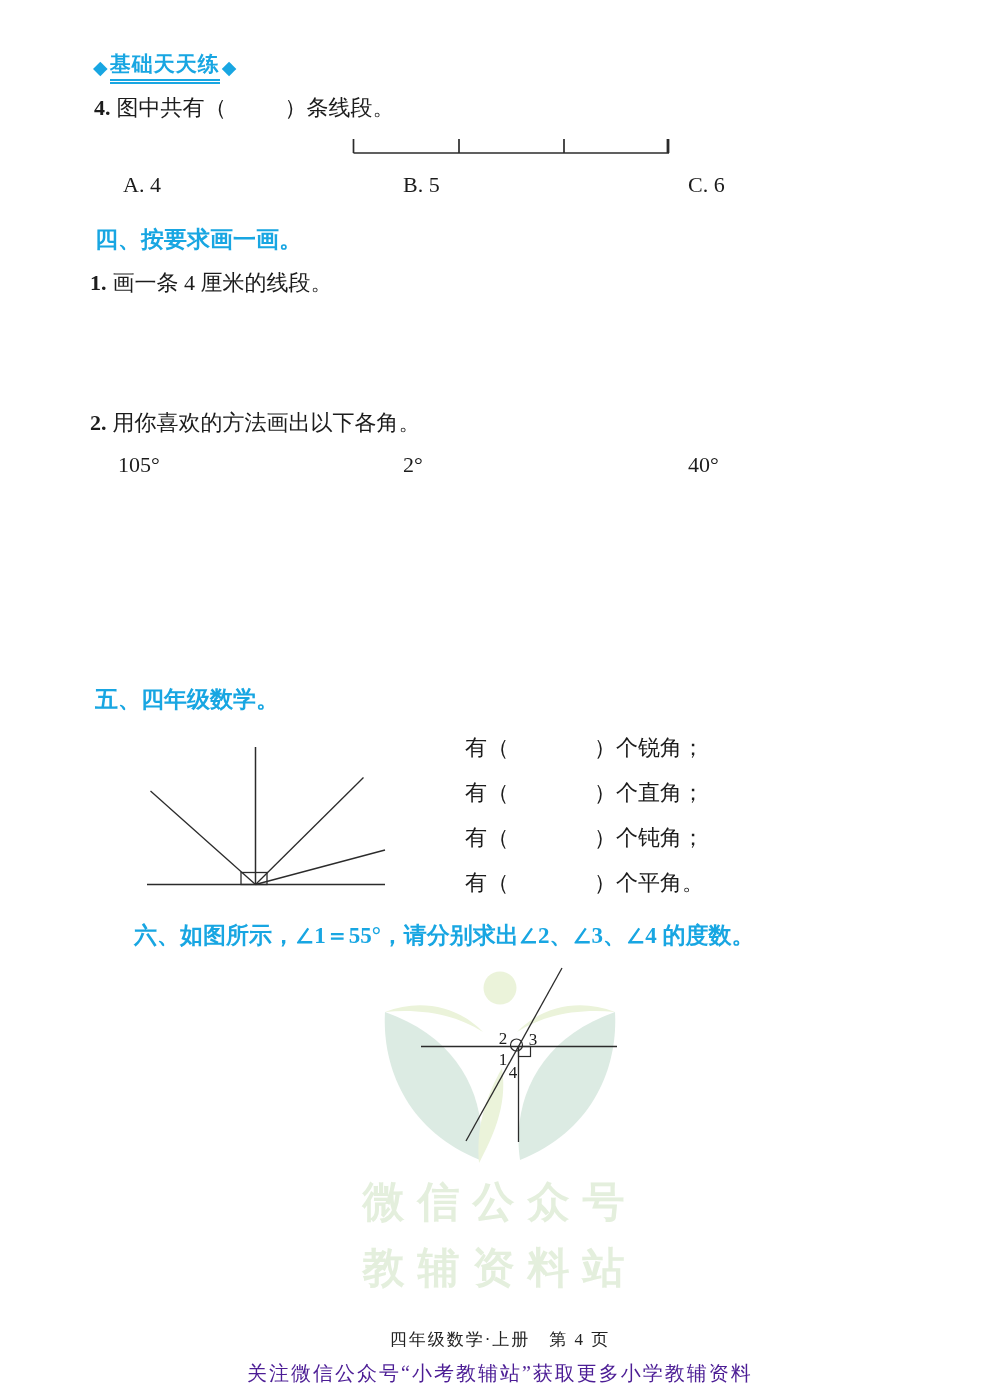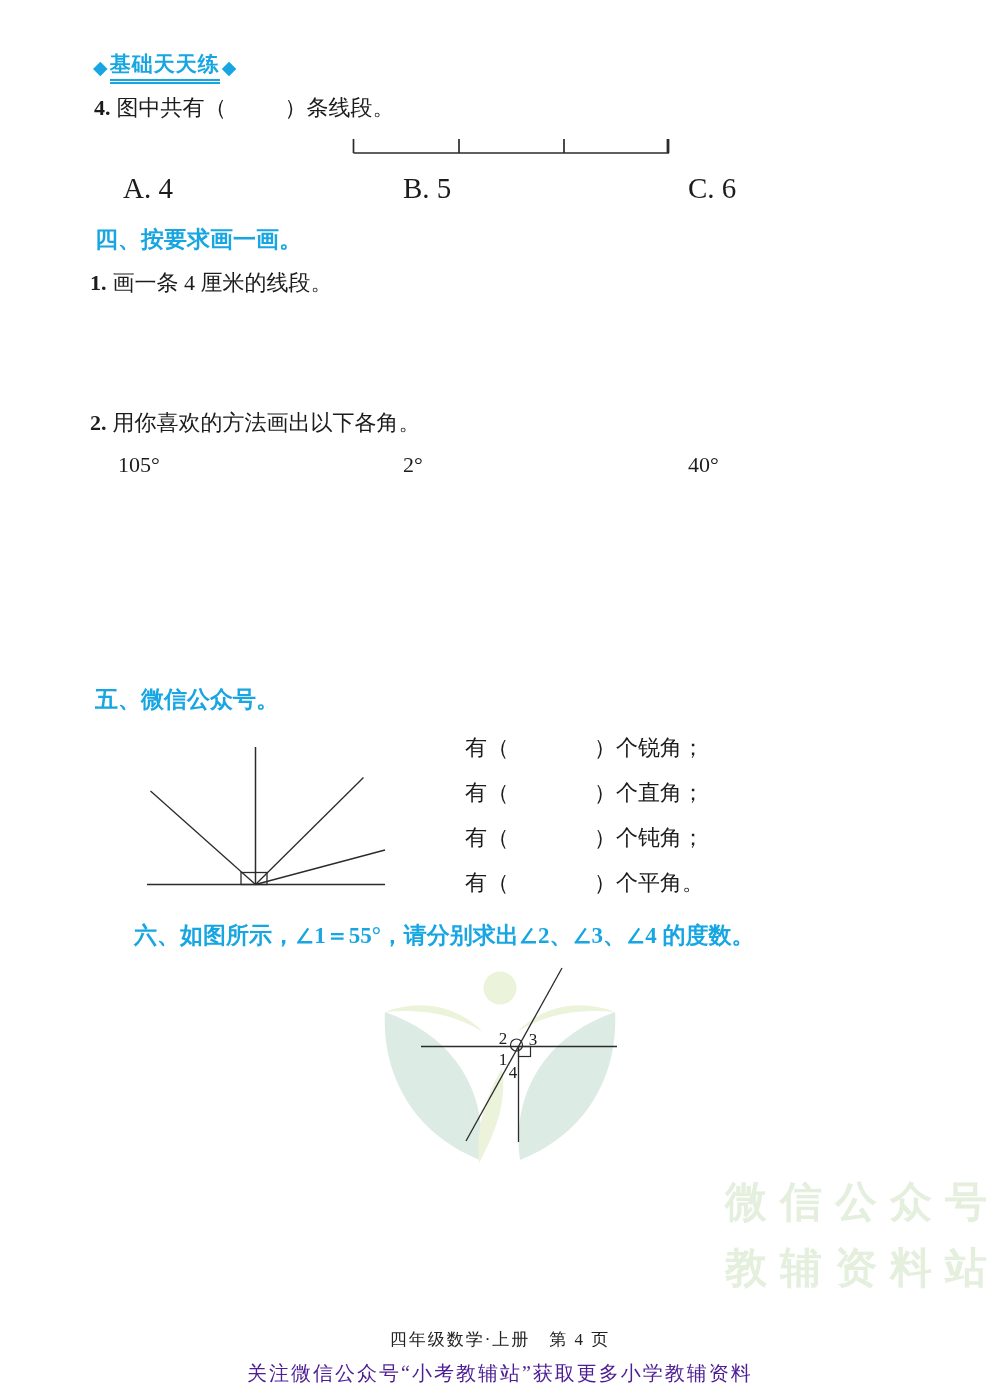--- a/index.html
+++ b/index.html
@@ -36,41 +36,41 @@
   .gap-s5{display:inline-block; width:85px;}
 
   .section-header{
     font-family:Liberation Serif, serif;
     font-weight:bold;
     font-size:23px;
     color:#18a6e2;
     white-space:nowrap;
   }
 
-  .option{font-size:29px; white-space:nowrap;}
+  .option{font-size:22px; white-space:nowrap;}
   .angle-val{font-size:22px; white-space:nowrap;}
 
   .count-line{font-size:22px; white-space:nowrap;}
 
   svg{display:block;}
   .diagram line, .diagram rect, .diagram circle{
     stroke:#2b2b2b; fill:none;
   }
   .diagram text{
     fill:#1c1c1c; stroke:none;
     font-family:"Liberation Serif","DejaVu Serif",serif;
     font-size:17px;
   }
 
   
   .wm{z-index:0;}
   .content{z-index:1;}
   .wm-text{
     left:0; right:0;
-    text-align:right;
+    text-align:center;
     font-family:Liberation Serif, serif;
     font-weight:bold;
     font-size:42px;
     letter-spacing:13px;
     color:#e4efdd;
     white-space:nowrap;
   }
 
   .footer{
     left:0; right:0; top:1328px;
@@ -134,21 +134,21 @@
   </div>
 
   <div class="abs q-line content" style="left:90px; top:408px;">
     <span class="q-num">2.</span><span>用你喜欢的方法画出以下各角。</span>
   </div>
 
   <div class="abs angle-val content" style="left:118px; top:452px;">105°</div>
   <div class="abs angle-val content" style="left:403px; top:452px;">2°</div>
   <div class="abs angle-val content" style="left:688px; top:452px;">40°</div>
 
-  <div class="abs section-header content" style="left:95px; top:684px;">五、微信公众号。</div>
+  <div class="abs section-header content" style="left:95px; top:684px;">五、四年级数学。</div>
 
   <svg class="abs diagram content" style="left:140px; top:740px;" width="250" height="150" viewBox="0 0 250 150">
     <line x1="7" y1="144.5" x2="245" y2="144.5" stroke-width="1.5"></line>
     <line x1="115.5" y1="144.5" x2="115.5" y2="7" stroke-width="1.5"></line>
     <line x1="115.5" y1="144.5" x2="10.5" y2="51" stroke-width="1.3"></line>
     <line x1="115.5" y1="144.5" x2="223.5" y2="37.5" stroke-width="1.3"></line>
     <line x1="115.5" y1="144.5" x2="245" y2="110" stroke-width="1.3"></line>
     <rect x="101" y="132.5" width="26" height="12" stroke-width="1.3"></rect>
   </svg>
 

